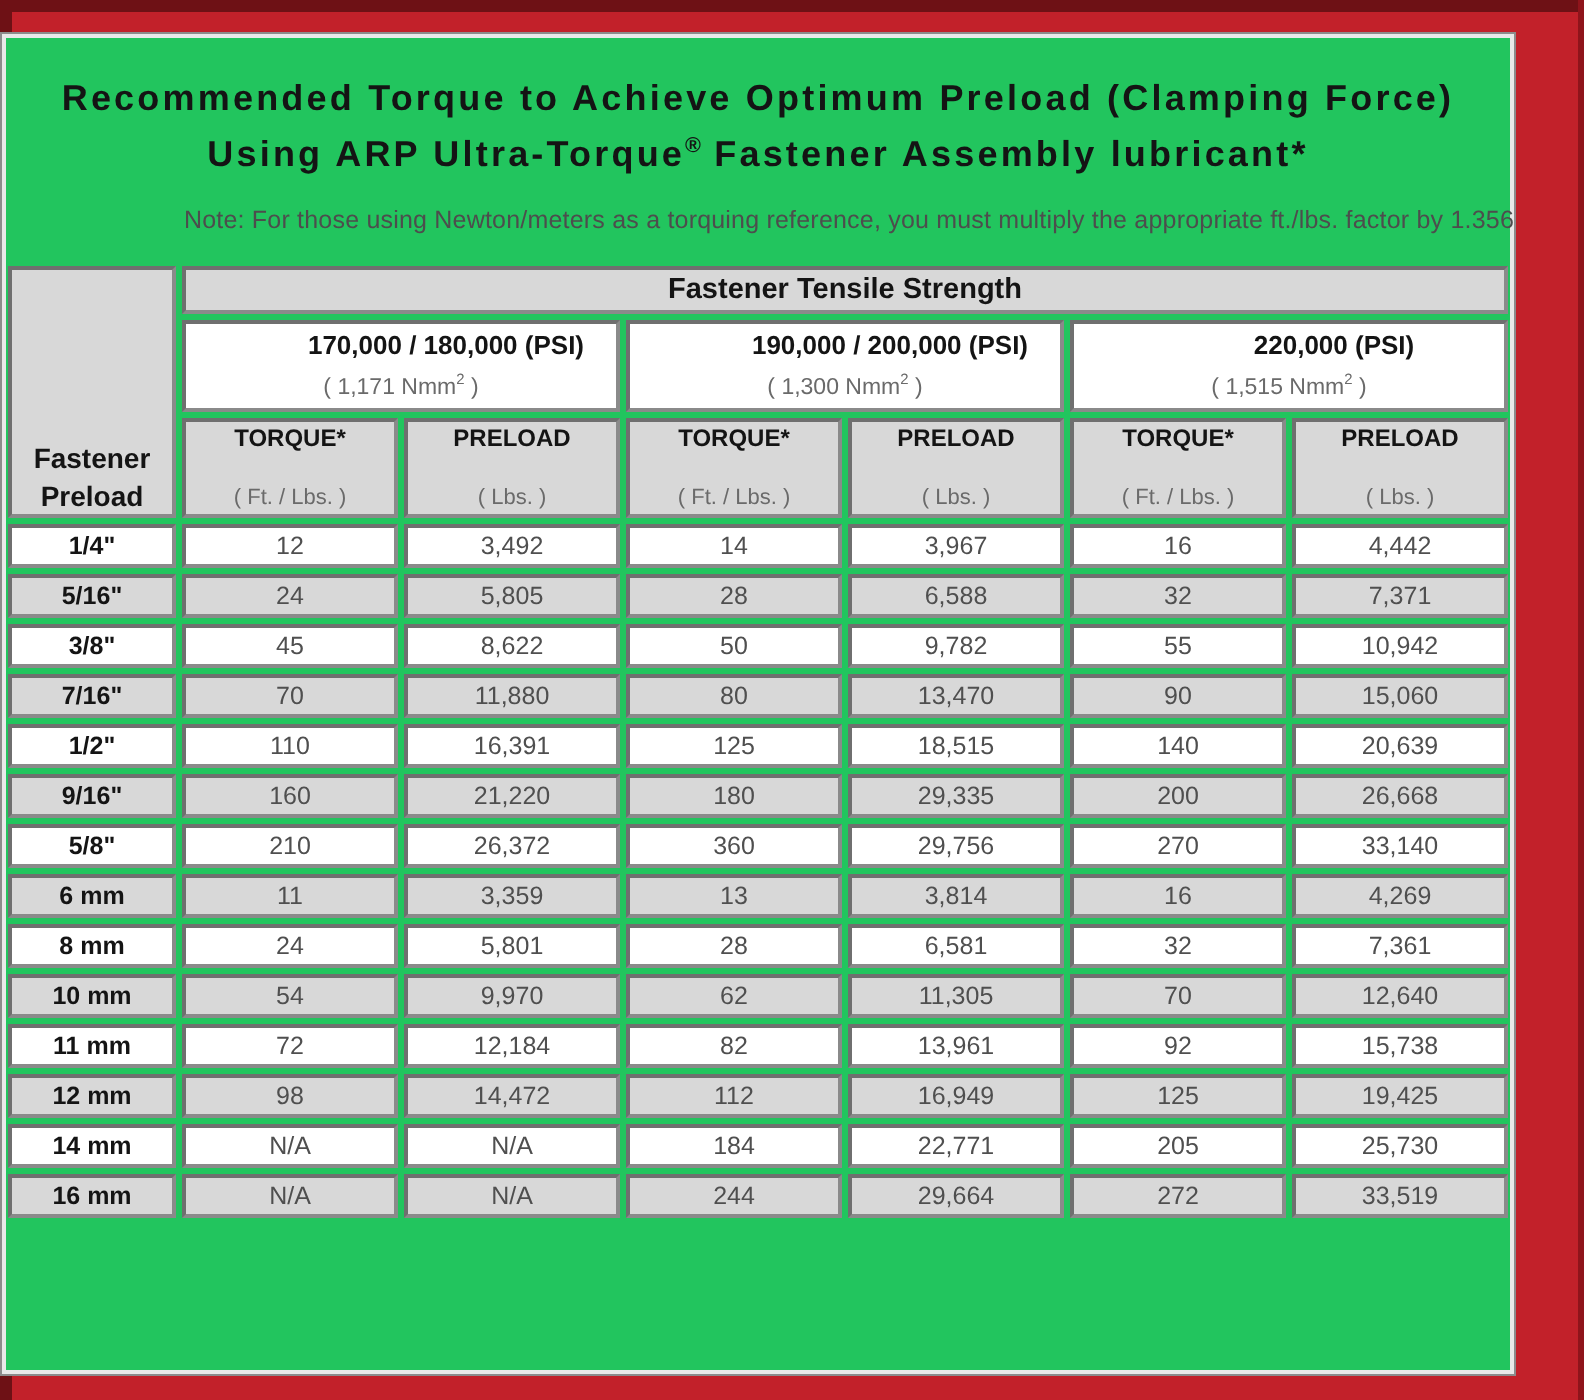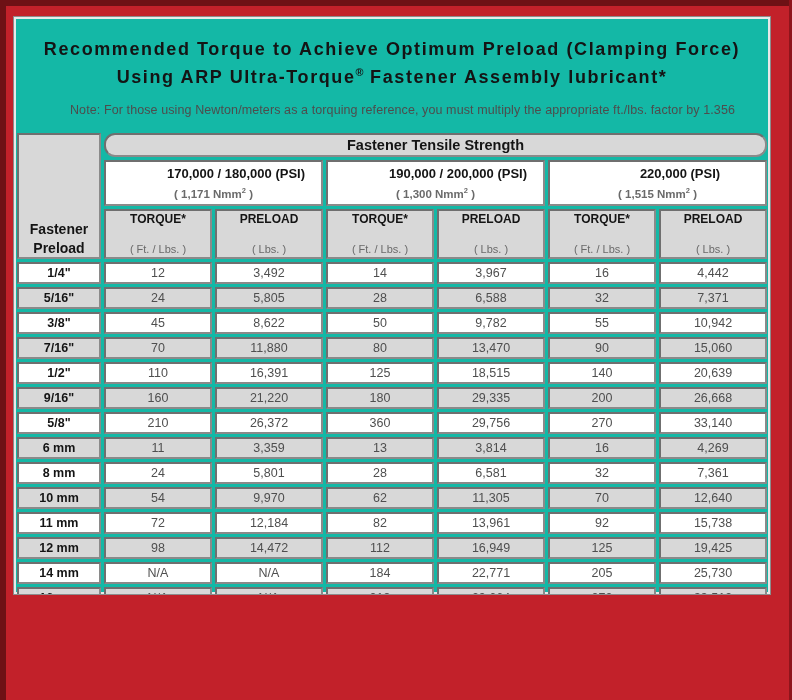--- a/index.html
+++ b/index.html
@@ -10,41 +10,41 @@
     position: relative;
     overflow: hidden;
     font-family: "Liberation Sans", sans-serif;
   }
   .edge-top  { position: absolute; top: 0; left: 0; width: 792px; height: 6px; background: #6e1115; }
   .edge-left { position: absolute; top: 0; left: 0; width: 6px; height: 700px; background: #6e1115; }
   .edge-right{ position: absolute; top: 0; right: 0; width: 3px; height: 700px; background: #8f141b; }
 
   .panel {
     position: absolute;
-    left: 13px; top: 16px;
-    width: 758px; height: 579px;
-    background: #14b8a6;
+    left: 0; top: 16px;
+    width: 758px; height: 672px;
+    background: #22c55e;
     border: 1px solid #8c8c8c;
     box-shadow: inset 0 0 0 2px #e9e9e9;
     overflow: hidden;
   }
 
   .title-block { padding-top: 19px; }
   .title-line {
     text-align: center;
     font-weight: bold;
     color: #141414;
     font-size: 18px;
     letter-spacing: 1.6px;
     line-height: 1.55;
     white-space: nowrap;
   }
   .reg-sup { font-size: 60%; vertical-align: super; letter-spacing: 0; }
   .note {
-    text-align: center;
+    text-align: right;
     font-size: 12.5px;
     color: #4d4d4d;
     margin-top: 11px;
     letter-spacing: 0.1px;
     padding-left: 21px;
   }
 
   table.torque {
     border-collapse: separate;
     border-spacing: 3px;
@@ -63,25 +63,25 @@
   .bg-white { background: #ffffff; }
 
   th.corner {
     vertical-align: bottom;
     font-size: 14px;
     font-weight: bold;
     color: #141414;
     line-height: 1.3;
     padding-bottom: 12px;
   }
-  th.group-hdr { height: 24px; font-size: 14.5px; font-weight: bold; color: #141414; border-radius: 11px; }
+  th.group-hdr { height: 24px; font-size: 14.5px; font-weight: bold; color: #141414; }
 
   th.psi-hdr { height: 46px; }
   .psi-main { font-size: 13px; font-weight: bold; color: #141414; margin-left: 45px; }
-  .psi-sub  { font-size: 11.5px; font-weight: bold; color: #6a6a6a; margin-top: 5px; }
+  .psi-sub  { font-size: 11.5px; font-weight: normal; color: #6a6a6a; margin-top: 5px; }
   .sup2 { font-size: 65%; vertical-align: super; }
 
   th.sub-hdr { height: 50px; }
   .sub-main { font-size: 12px; font-weight: bold; color: #141414; }
   .sub-unit { font-size: 11px; font-weight: normal; color: #6a6a6a; margin-top: 17px; }
 
   tbody th.diam { height: 22px; font-size: 12.5px; font-weight: bold; color: #141414; }
   tbody td.val  { height: 22px; font-size: 12.5px; color: #4f4f4f; }
   tbody tr .cell-bg-0 { background: #ffffff; }
   tbody tr .cell-bg-1 { background: #d8d8d8; }
@@ -275,21 +275,21 @@
           <td class="val cell-bg-0">N/A</td>
           <td class="val cell-bg-0">184</td>
           <td class="val cell-bg-0">22,771</td>
           <td class="val cell-bg-0">205</td>
           <td class="val cell-bg-0">25,730</td>
         </tr>
         <tr>
     <th class="diam cell-bg-1">16 mm</th>
   <td class="val cell-bg-1">N/A</td>
           <td class="val cell-bg-1">N/A</td>
-          <td class="val cell-bg-1">213</td>
+          <td class="val cell-bg-1">244</td>
           <td class="val cell-bg-1">29,664</td>
           <td class="val cell-bg-1">272</td>
           <td class="val cell-bg-1">33,519</td>
         </tr>
       </tbody>
   </table>
 
 </div>
 
 </body></html>

